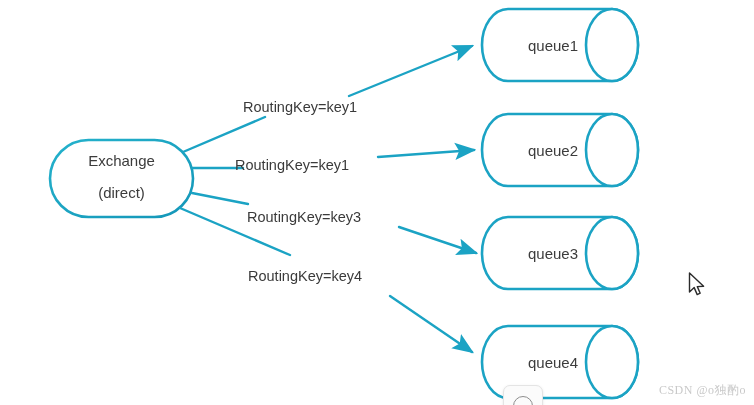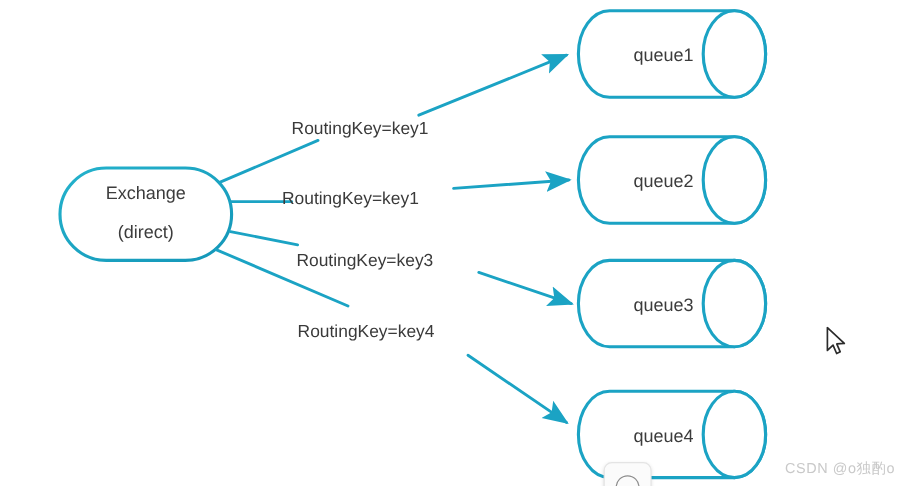--- a/index.html
+++ b/index.html
@@ -46,21 +46,21 @@
     font-family: "Liberation Sans", sans-serif;
     font-size: 15px;
     fill: #3c3c3c;
     text-anchor: middle;
     dominant-baseline: middle;
   }
   .watermark {
     position: absolute;
     right: 8px;
     bottom: 6px;
-    font-family: Liberation Sans, sans-serif;
+    font-family: Liberation Serif, serif;
     font-size: 12px;
     color: #c9c9c9;
     letter-spacing: 0.5px;
     white-space: nowrap;
     user-select: none;
     text-align: center;
   }
   .floating-widget {
     position: absolute;
     left: 503px;

